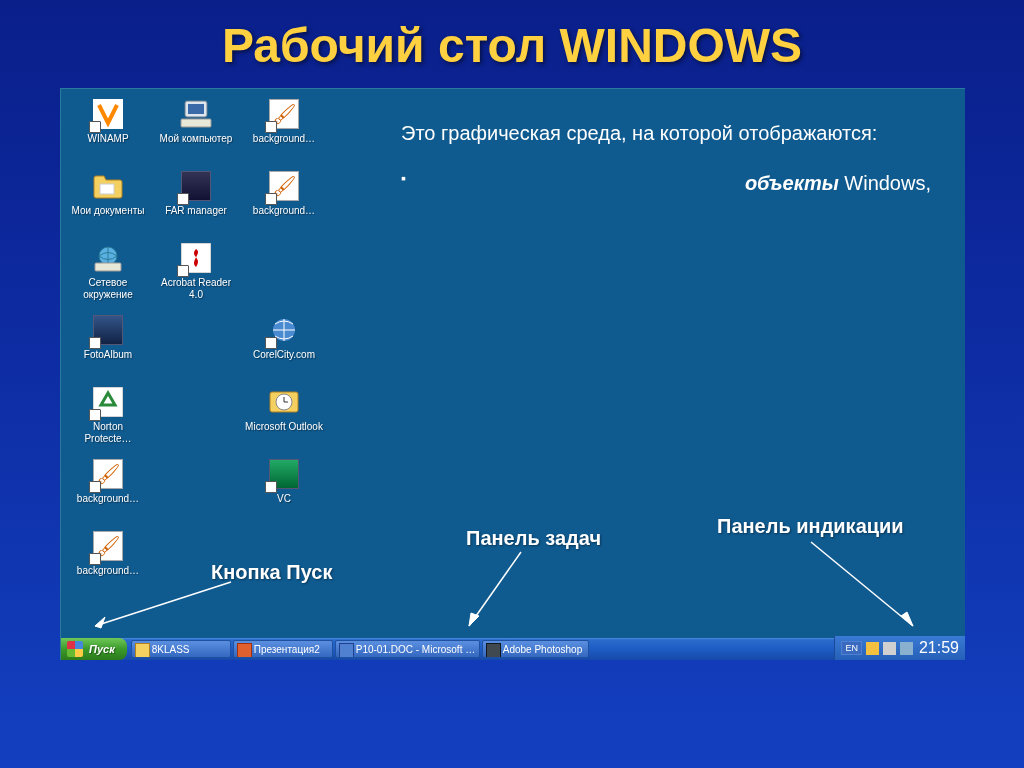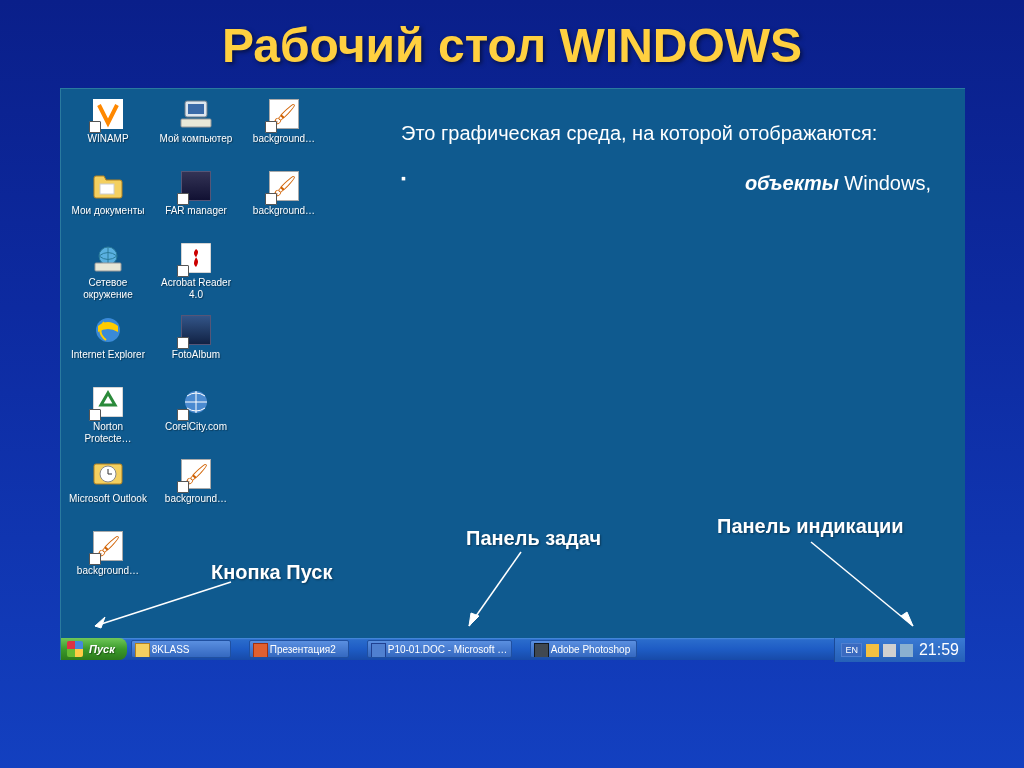--- a/index.html
+++ b/index.html
@@ -72,41 +72,41 @@
   .bullets li { margin-bottom: 26px; position: relative; padding-left: 16px; text-align: right; }
   .bullets li::before {
     content: "▪"; position: absolute; left: 0; top: 0; color: #fff; font-size: 14px;
   }
   .bold-it { font-weight: bold; font-style: italic; }
 
   
   .taskbar {
     position: absolute; left: 0; right: 0; bottom: 0; height: 22px;
     background: linear-gradient(to bottom, #4b8fdd 0%, #2a6ccc 8%, #1e5cc5 50%, #174aa8 100%);
-    display: flex; align-items: flex-start;
+    display: flex; align-items: flex-end;
     font-size: 11px;
   }
   .start-btn {
     height: 100%; padding: 0 12px 0 28px;
     background: linear-gradient(to bottom, #6fc858 0%, #3b9a2b 50%, #2b7a1b 100%);
     color: #fff; font-weight: bold; font-style: italic;
     display: flex; align-items: center; cursor: pointer;
     border-radius: 0 8px 8px 0;
     position: relative;
     text-shadow: 1px 1px 1px rgba(0,0,0,0.4);
   }
   .start-btn::before {
     content: ""; position: absolute; left: 6px; top: 3px;
     width: 16px; height: 16px;
     background:
       linear-gradient(#d34  0 50%, #6b3 0) left/50% 100% no-repeat,
       linear-gradient(#48d 0 50%, #fc4 0) right/50% 100% no-repeat;
     border-radius: 2px;
   }
-  .task-items { display: flex; gap: 18px; height: 100%; align-items: center; padding-left: 4px; flex: 1; }
+  .task-items { display: flex; gap: 2px; height: 100%; align-items: center; padding-left: 4px; flex: 1; }
   .task-item {
     height: 18px; background: linear-gradient(to bottom, #5a8fe0, #3468c0);
     border: 1px solid #2050a0;
     border-radius: 2px; padding: 0 6px 0 20px;
     color: #fff; display: flex; align-items: center;
     font-size: 10px; cursor: pointer;
     min-width: 100px; max-width: 145px;
     white-space: nowrap; overflow: hidden; text-overflow: ellipsis;
     position: relative;
   }
@@ -216,54 +216,44 @@
             <svg width="30" height="30" viewBox="0 0 30 30">
               <rect width="30" height="30" fill="#fff" stroke="#aaa"></rect>
               <path d="M15 6 C 8 14 22 14 15 24 C 8 18 22 10 15 6" fill="#c00"></path>
             </svg>
           </div>
         <div class="lbl">Acrobat Reader 4.0</div>
       </div>
       <div></div>
 
       <div class="d-icon">
-        <div class="pic">
-            <svg width="32" height="32" viewBox="0 0 32 32">
-              <circle cx="16" cy="16" r="12" fill="#3a8ad8"></circle>
-              <path d="M6 12 Q16 4 26 12 L26 18 Q16 12 6 18 Z" fill="#fc0"></path>
-              <path d="M12 8 Q4 18 14 26" stroke="#fc0" stroke-width="2" fill="none"></path>
-            </svg>
-          </div>
-        <div class="lbl">Internet Explorer</div>
-      </div>
-      <div class="d-icon">
         <div class="pic shortcut-badge">
             <div class="exe-ico" style="background:linear-gradient(#358,#124);"></div>
           </div>
         <div class="lbl">FotoAlbum</div>
       </div>
       <div></div>
 
+      <div class="d-icon">
+        <div class="pic shortcut-badge">
+            <svg width="30" height="30" viewBox="0 0 30 30">
+              <circle cx="15" cy="15" r="11" fill="#4a8ad0"></circle>
+              <path d="M4 15 L26 15 M15 4 L15 26 M6 9 Q15 3 24 9 M6 21 Q15 27 24 21" stroke="#fff" fill="none"></path>
+            </svg>
+          </div>
+        <div class="lbl">CorelCity.com</div>
+      </div>
       <div class="d-icon">
         <div class="pic shortcut-badge">
             <svg width="30" height="30" viewBox="0 0 30 30">
               <rect width="30" height="30" fill="#fff" stroke="#aaa"></rect>
               <path d="M15 6 L22 18 L8 18 Z" fill="none" stroke="#2a8a3a" stroke-width="3"></path>
             </svg>
           </div>
         <div class="lbl">Norton Protecte…</div>
-      </div>
-      <div class="d-icon">
-        <div class="pic shortcut-badge">
-            <svg width="30" height="30" viewBox="0 0 30 30">
-              <circle cx="15" cy="15" r="11" fill="#4a8ad0"></circle>
-              <path d="M4 15 L26 15 M15 4 L15 26 M6 9 Q15 3 24 9 M6 21 Q15 27 24 21" stroke="#fff" fill="none"></path>
-            </svg>
-          </div>
-        <div class="lbl">CorelCity.com</div>
       </div>
       <div></div>
 
       <div class="d-icon">
         <div class="pic">
             <svg width="32" height="28" viewBox="0 0 32 28">
               <rect x="2" y="4" width="28" height="20" rx="2" fill="#f4d060" stroke="#b08020"></rect>
               <circle cx="16" cy="14" r="8" fill="#fff" stroke="#888"></circle>
               <path d="M16 14 L16 9 M16 14 L20 14" stroke="#333"></path>
             </svg>
@@ -271,20 +261,26 @@
         <div class="lbl">Microsoft Outlook</div>
       </div>
       <div class="d-icon">
         <div class="pic shortcut-badge">
             <div class="brush">🖌</div>
           </div>
         <div class="lbl">background…</div>
       </div>
       <div></div>
 
+      <div class="d-icon">
+        <div class="pic shortcut-badge">
+            <div class="exe-ico" style="background:linear-gradient(#2a6,#063);"></div>
+          </div>
+        <div class="lbl">VC</div>
+      </div>
       <div class="d-icon">
         <div class="pic shortcut-badge">
             <div class="brush">🖌</div>
           </div>
         <div class="lbl">background…</div>
       </div>
       <div></div>
     </div>
 
     <div class="info-text">

